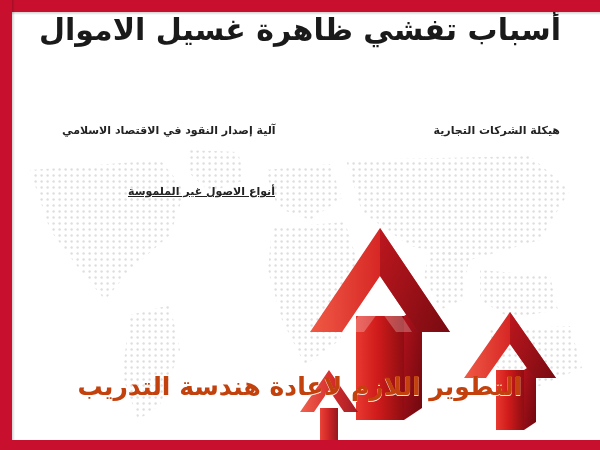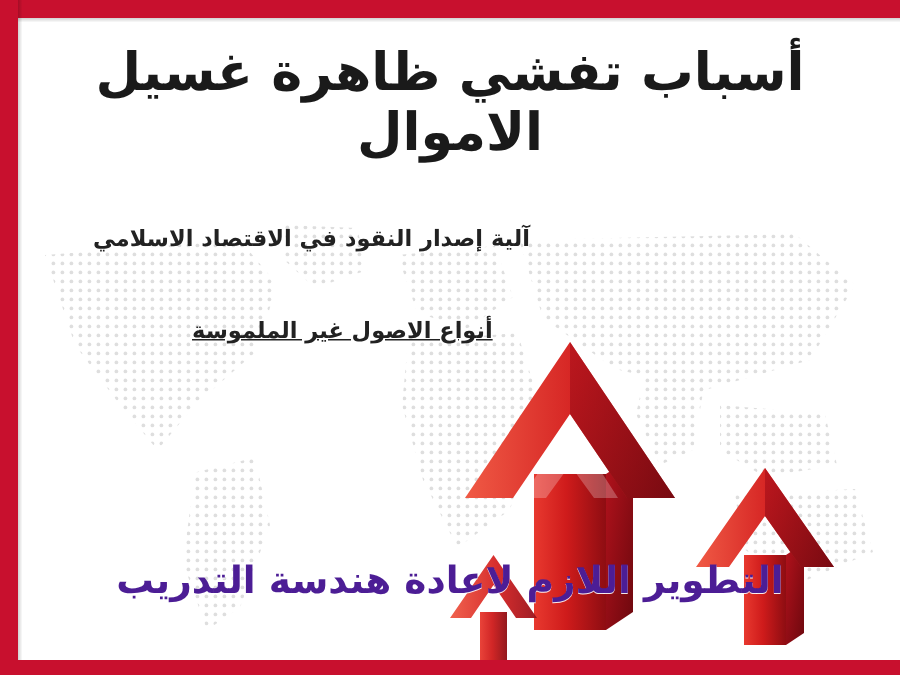--- a/index.html
+++ b/index.html
@@ -68,56 +68,55 @@
     top: 150px;
     left: 10px;
     width: 590px;
     height: 290px;
     opacity: 0.5;
   }
 
   
   .headline {
     position: absolute;
-    top: 29px;
+    top: 12px;
     left: 0;
     width: 600px;
     text-align: center;
-    font-size: 35px;
+    font-size: 30px;
     font-weight: bold;
     color: #1a1a1a;
     letter-spacing: 0px;
     direction: rtl;
   }
 
   
   .point {
     position: absolute;
-    font-size: 15px;
+    font-size: 11px;
     font-weight: bold;
     color: #222222;
     direction: rtl;
     white-space: nowrap;
-    margin-top: 26px;
   }
   .p-right-1 { top: 124px; right: 40px; }
   .p-right-2 { top: 185px; right: 30px; }
   .p-left-1  { top: 124px; left: 62px; }
   .p-left-2  { top: 185px; left: 128px; text-decoration: underline; }
 
   
   .banner {
     position: absolute;
     top: 372px;
     left: 0;
     width: 600px;
     text-align: center;
     font-size: 25px;
     font-weight: bold;
-    color: #4c1d95;
+    color: #c2410c;
     direction: rtl;
     text-shadow: 0 1px 0 rgba(255,255,255,0.9);
   }
 
   
   .arrows {
     position: absolute;
     top: 220px;
     left: 300px;
     width: 300px;
@@ -192,20 +191,21 @@
       <path d="M210,92 L256,158 L234,158 L210,124 L186,158 L164,158 Z" fill="url(#gRed2)"></path>
       <path d="M256,158 L234,158 L210,124 L210,92 Z" fill="url(#gDark)" opacity="0.75"></path>
 
       <path d="M20,230 L20,188 L38,188 L38,230 Z" fill="url(#gRed)" opacity="0.95"></path>
       <path d="M29,150 L58,192 L44,192 L29,170 L14,192 L0,192 Z" fill="url(#gRed2)" opacity="0.95"></path>
     </svg>
   </div>
 
   <div class="headline">أسباب تفشي ظاهرة غسيل الاموال</div>
 
+  <div class="point p-right-1">هيكلة الشركات التجارية</div>
   <div class="point p-left-1">آلية إصدار النقود في الاقتصاد الاسلامي</div>
   <div class="point p-left-2">أنواع الاصول غير الملموسة</div>
 
   <div class="banner">التطوير اللازم لاعادة هندسة التدريب</div>
 
   <div class="top-bar"></div>
   <div class="top-bar-shadow"></div>
   <div class="left-bar"></div>
   <div class="left-bar-shadow"></div>
   <div class="bottom-bar"></div>

